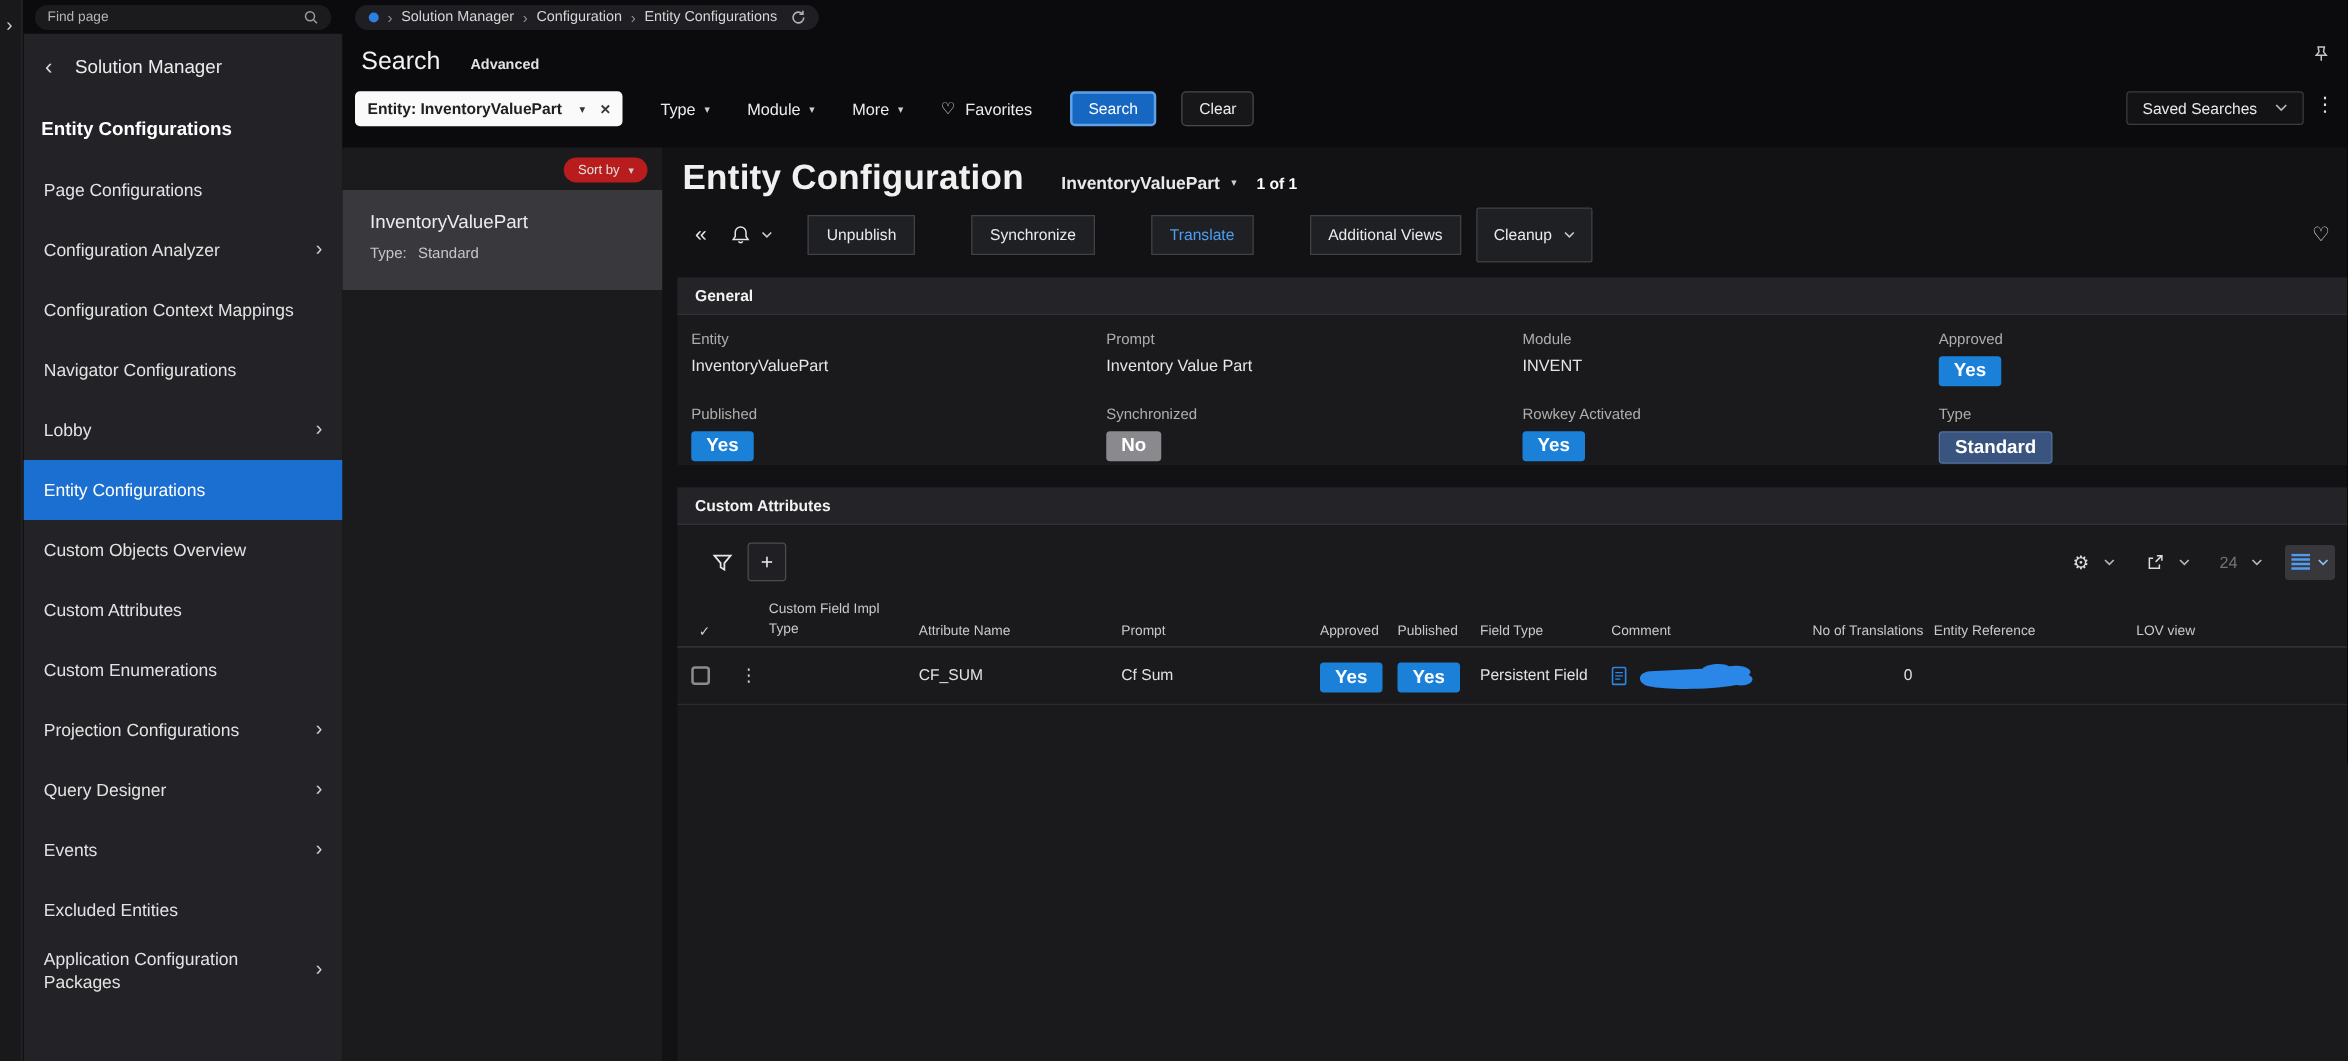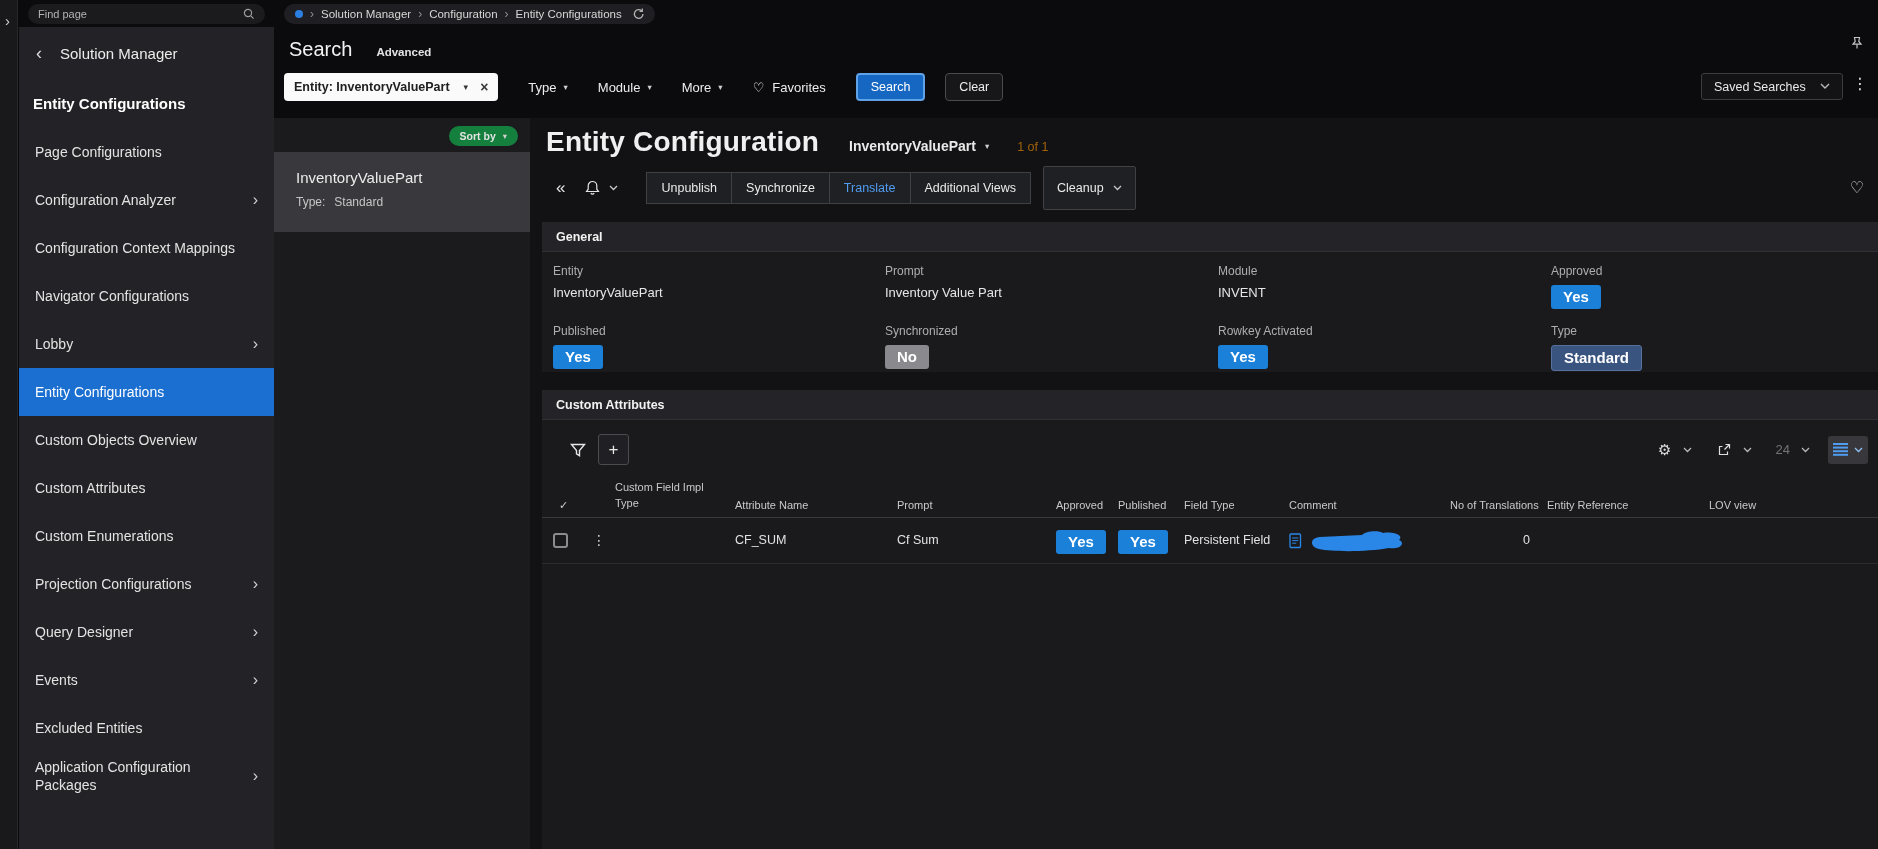--- a/index.html
+++ b/index.html
@@ -45,35 +45,35 @@
   .caret { font-size:8.5px; color:#cfcfcf; }
   .fav { margin-left:30px; display:flex; align-items:center; gap:8px; color:#ececec; font-size:13px; cursor:pointer; }
   .heart-g { font-size:13px; }
   .btn-search { margin-left:30px; height:28px; padding:0 13px; background:#1667c2; border:2px solid #5fa2e8; border-radius:4px; color:#fff; font-size:12.5px; cursor:pointer; }
   .btn-clear { margin-left:20px; height:28px; padding:0 13px; background:#17171a; border:1px solid #4b4b4f; border-radius:4px; color:#ececec; font-size:12.5px; cursor:pointer; }
   .saved { position:absolute; right:35px; top:73px; width:142px; height:27px; background:#131316; border:1px solid #3d3d41; border-radius:3px; color:#e8e8e8; font-size:12.5px; display:flex; align-items:center; justify-content:space-between; padding:0 12px; cursor:pointer; }
   .kebab-top { position:absolute; right:10px; top:74px; font-size:16px; color:#e0e0e0; cursor:pointer; }
 
   
   .results { position:absolute; left:274px; top:118px; width:256px; bottom:0; background:#1b1b1e; }
-  .sortby { position:absolute; right:12px; top:8px; height:20px; border-radius:10px; background:#15803d; border:none; color:#e2e2e2; font-size:10.5px; font-weight:bold; display:flex; align-items:center; gap:7px; padding:0 11px; cursor:pointer; }
+  .sortby { position:absolute; right:12px; top:8px; height:20px; border-radius:10px; background:#b91c1c; border:none; color:#e2e2e2; font-size:10.5px; font-weight:normal; display:flex; align-items:center; gap:7px; padding:0 11px; cursor:pointer; }
   .result-card { position:absolute; left:0; top:34px; width:100%; height:80px; background:#39393d; cursor:pointer; }
   .rc-title { padding:17px 0 0 22px; font-size:15px; color:#ececec; }
   .rc-sub { padding:9px 0 0 22px; font-size:12px; color:#c6c6c6; display:flex; gap:9px; }
 
   
   .detail { position:absolute; left:530px; top:118px; right:0; bottom:0; background:#121214; }
   .d-head { position:absolute; left:16px; top:8px; display:flex; align-items:baseline; }
   .d-head h1 { font-size:28px; font-weight:bold; color:#f0f0f0; letter-spacing:.2px; }
   .rec-sel { margin-left:30px; display:flex; align-items:center; gap:9px; font-size:14px; font-weight:bold; color:#e9e9e9; cursor:pointer; }
-  .rec-count { margin-left:28px; font-size:12.5px; font-weight:normal; color:#a16207; }
+  .rec-count { margin-left:16px; font-size:12.5px; font-weight:bold; color:#ffffff; }
   .d-toolbar { position:absolute; left:16px; top:54px; height:32px; display:flex; align-items:center; }
   .collapse { font-size:17px; color:#e6e6e6; margin:0 20px 0 10px; cursor:pointer; }
   .bellwrap { display:flex; align-items:center; gap:9px; margin-right:28px; cursor:pointer; }
-  .btn-group { display:flex; }
+  .btn-group { display:flex;gap:46px; }
   .btn-group button { height:32px; padding:0 14px; background:#1f2024; border:1px solid #404145; color:#eaeaea; font-size:12.5px; margin-left:-1px; cursor:pointer; }
   .btn-group button:first-child { margin-left:0; }
   .btn-group button.blue { color:#4f9cf0; }
   .cleanup { margin-left:12px; height:44px; padding:0 13px; background:#1f2024; border:1px solid #404145; border-radius:2px; color:#eaeaea; font-size:12.5px; display:flex; align-items:center; gap:9px; cursor:pointer; }
   .d-heart { position:absolute; right:14px; top:60px; font-size:16px; color:#d8d8d8; cursor:pointer; }
 
   
   .panel { position:absolute; left:12px; right:0; background:#1a1a1d; }
   .panel-head { height:30px; background:#242428; display:flex; align-items:center; padding-left:14px; font-weight:bold; font-size:12.5px; color:#f2f2f2; border-bottom:1px solid #303034; }
   .general { top:104px; height:150px; }

